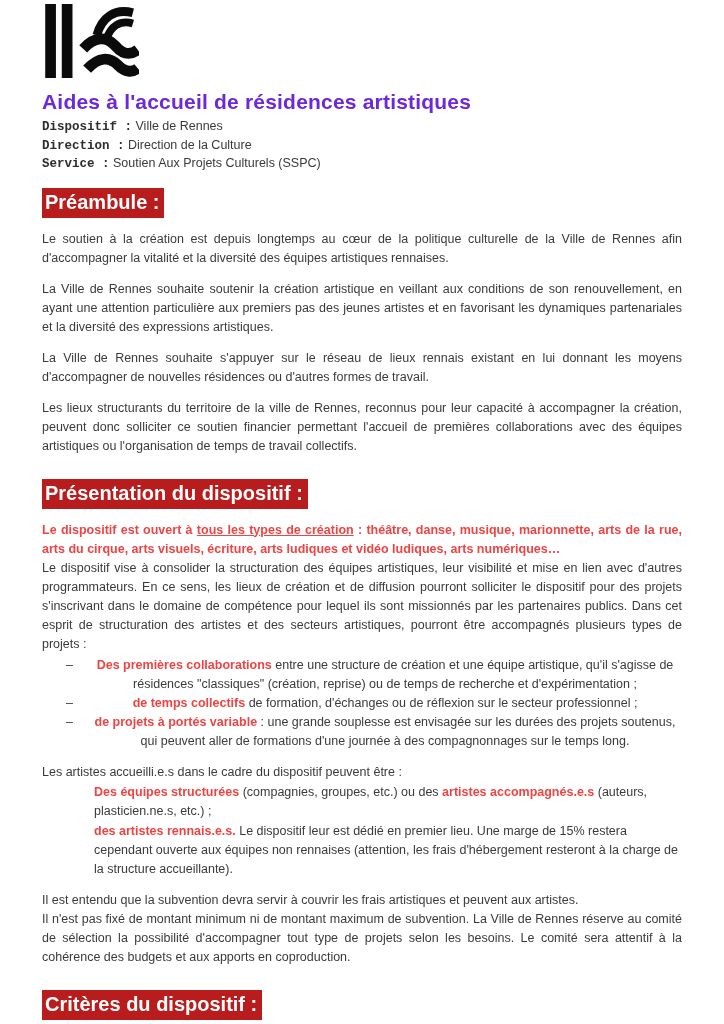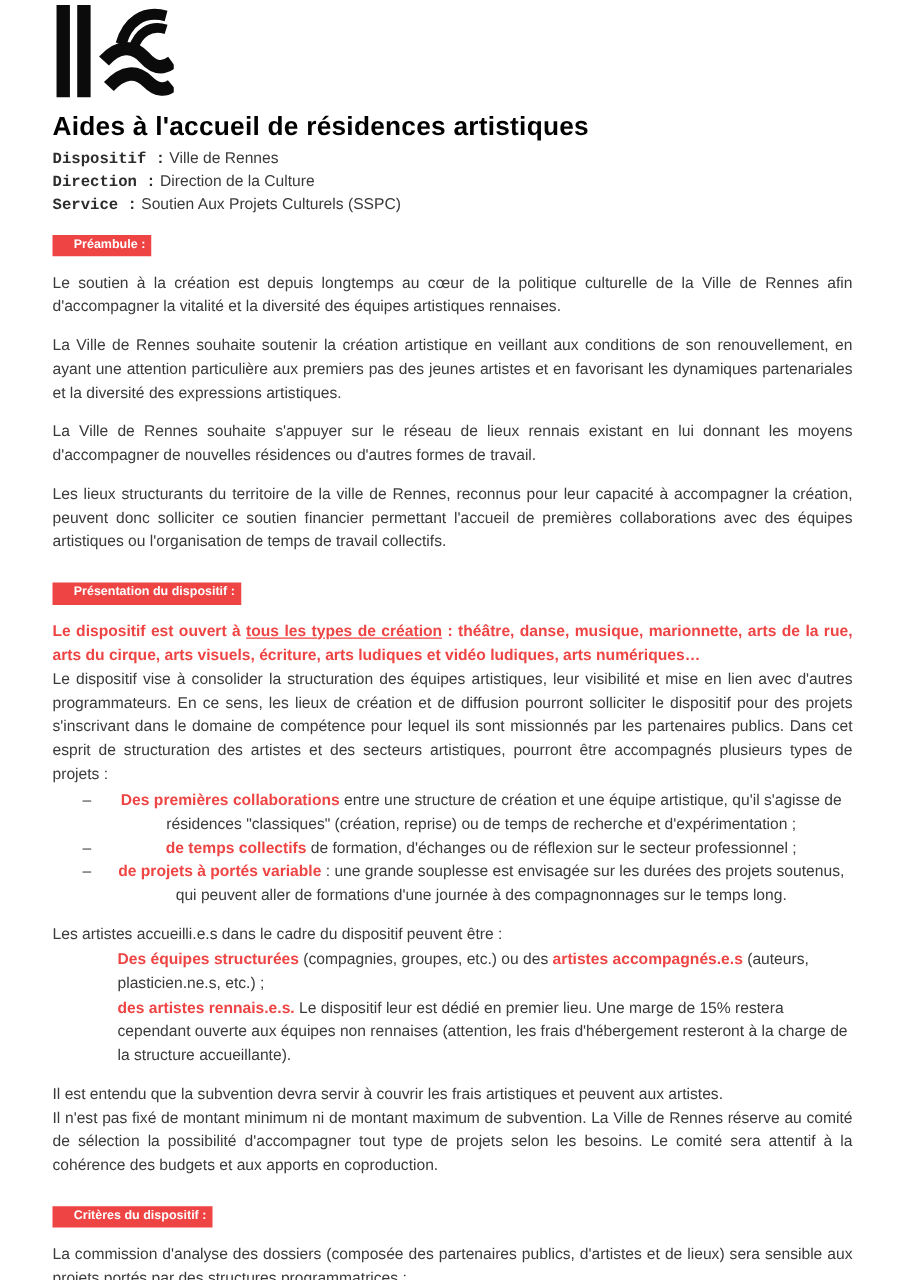--- a/index.html
+++ b/index.html
@@ -10,33 +10,33 @@
     color:#3a3a3a;
     position:relative;
   }
   .page { padding:2px 42px 0 42px; position:relative; height:1024px; box-sizing:border-box; }
 
   
   .logo { margin-top:2px; width:97px; height:74px; }
   .logo svg { display:block; }
 
   
-  h1.doc-title { margin:12px 0 4px 0; font-size:21px; font-weight:bold; color:#000000; letter-spacing:0.2px; }
+  h1.doc-title { margin:12px 0 4px 0; font-size:21px; font-weight:bold; color:#6d28d9; letter-spacing:0.2px; }
   .meta-row { font-size:12.5px; line-height:17.5px; color:#3a3a3a; }
   .meta-row .label { font-weight:bold; color:#2d2d2d;font-family:Liberation Mono, monospace; }
 
   
   section { margin:0; }
   h2.badge {
     display:block; margin:23px 0 7px 0; font-size:0;
   }
   h2.badge span {
-    display:inline-block; background:#ef4444; color:#ffffff;
-    font-size:10px; font-weight:bold; line-height:1.25;
-    padding:2px 5px 3px 17px;
+    display:inline-block; background:#b91c1c; color:#ffffff;
+    font-size:20px; font-weight:bold; line-height:1.25;
+    padding:2px 5px 3px 3px;
   }
   section:first-of-type h2.badge { margin-top:14px; }
 
   p.para {
     margin:12px 0 0 0; font-size:12.5px; line-height:19px;
     text-align:justify; color:#3a3a3a;
   }
   p.para.tight { margin-top:0; }
   .b { font-weight:bold; color:#ef4444; }
   .u { text-decoration:underline; }

